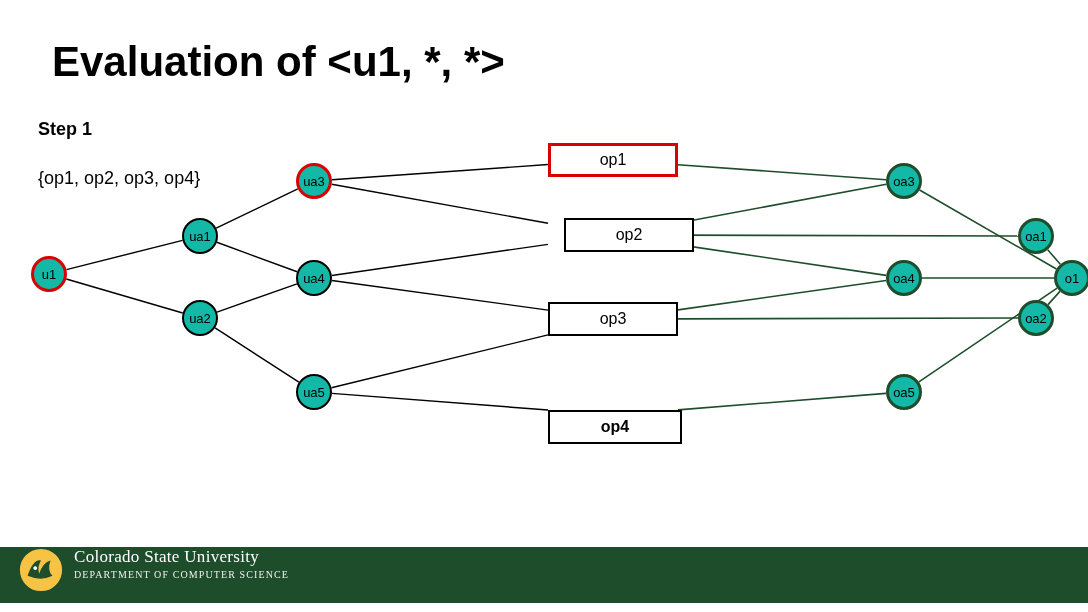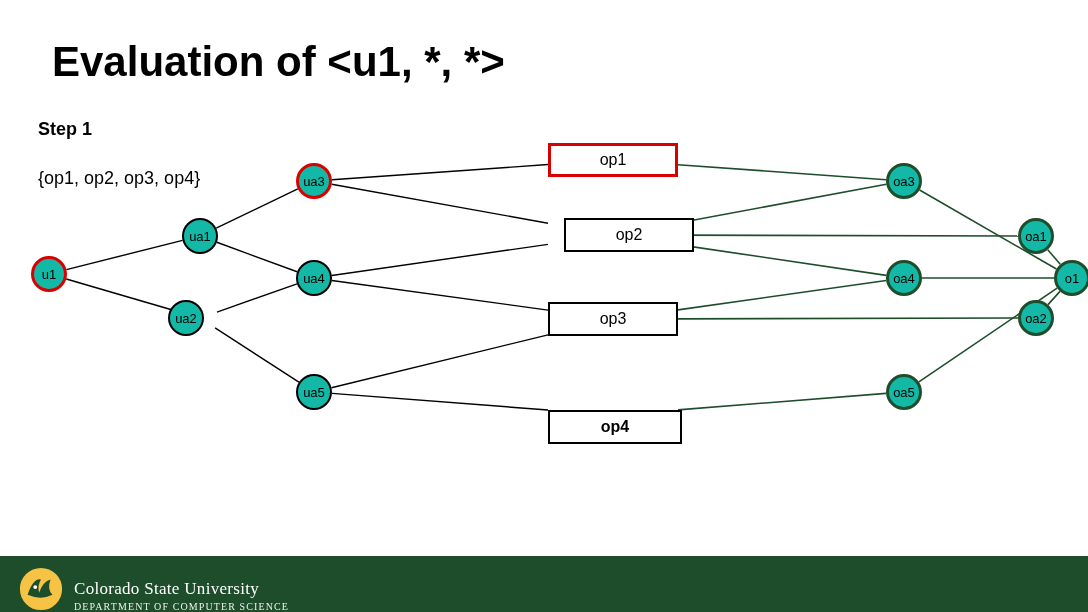--- a/index.html
+++ b/index.html
@@ -1,21 +1,21 @@
 <!DOCTYPE html>
 <html><head>
 <meta charset="utf-8">
 <style>
 html,body{margin:0;padding:0;width:1088px;height:612px;font-family:Arial,Helvetica,sans-serif;color:#000;background:#fff;overflow:hidden}
 .slide{position:relative;width:1088px;height:612px}
 .title{position:absolute;left:52px;top:38px;font-size:42px;font-weight:700}
 .step-text{position:absolute;left:38px;top:117px;font-size:18px;line-height:1.35}
 .step-text b{font-weight:700}
 .closing-text{position:absolute;left:38px;top:465px;width:800px;font-size:18px;line-height:1.35}
-.footer{position:absolute;left:0;bottom:0;width:100%;height:56px;background:#1E4D2B;color:#fff;display:flex;align-items:flex-end}
+.footer{position:absolute;left:0;bottom:9px;width:100%;height:56px;background:#1E4D2B;color:#fff;display:flex;align-items:flex-start}
 .footer-logo{width:46px;height:46px;margin:0 10px 0 18px;position:relative}
 .footer-logo svg{width:46px;height:46px}
 .footer-text{display:flex;flex-direction:column;font-family:"Times New Roman",serif}
 .footer-text .uni{font-size:17px;letter-spacing:.3px}
 .footer-text .dept{font-size:10px;letter-spacing:1.1px;margin-top:2px;opacity:.92}
 .node-circle{position:absolute;border-radius:50%;border:2px solid #000;background:#14b8a6;display:flex;align-items:center;justify-content:center;font-size:13px;box-sizing:border-box}
 .node-circle.red{border-color:#d90000;border-width:3px}
 .node-circle.green{border-color:#1E4D2B;border-width:3px}
 .node-rect{position:absolute;border:2px solid #000;background:#fff;display:flex;align-items:center;justify-content:center;font-size:16px;box-sizing:border-box}
 .node-rect.red{border-color:#d90000;border-width:3px}
@@ -58,21 +58,21 @@
       <line x1="678" y1="409.8625429553265" x2="886.055960712668" y2="393.418257400717" class="green"></line>
       <line x1="919.5882501552027" y1="190.00035872056347" x2="1056.4117498447972" y2="268.99964127943656" class="green"></line>
       <line x1="1047.7142447222075" y1="249.66661884257533" x2="1060.2857552777925" y2="264.33338115742464" class="green"></line>
       <line x1="922" y1="278" x2="1054" y2="278" class="green"></line>
       <line x1="1048.041365169204" y1="304.620705367551" x2="1059.958634830796" y2="291.379294632449" class="green"></line>
       <line x1="918.8945639390516" y1="381.89297446992924" x2="1057.1054360609483" y2="288.10702553007076" class="green"></line>
     </svg>
   <div id="nodes-layer">
       <div class="node-circle red" style="left: 31px; top: 256px; width: 36px; height: 36px;">u1</div>
       <div class="node-circle" style="left: 182px; top: 218px; width: 36px; height: 36px;">ua1</div>
-      <div class="node-circle" style="left: 168px; top: 300px; width: 36px; height: 36px;">ua2</div>
+      <div class="node-circle" style="left: 182px; top: 300px; width: 36px; height: 36px;">ua2</div>
       <div class="node-circle red" style="left: 296px; top: 163px; width: 36px; height: 36px;">ua3</div>
       <div class="node-circle" style="left: 296px; top: 260px; width: 36px; height: 36px;">ua4</div>
       <div class="node-circle" style="left: 296px; top: 374px; width: 36px; height: 36px;">ua5</div>
       <div class="node-rect red" style="left: 548px; top: 143px; width: 130px; height: 34px;">op1</div>
       <div class="node-rect" style="left: 548px; top: 218px; width: 130px; height: 34px; margin-left: 16px;">op2</div>
       <div class="node-rect" style="left: 548px; top: 302px; width: 130px; height: 34px;">op3</div>
       <div class="node-rect" style="left: 548px; top: 410px; width: 134px; height: 34px; font-weight: bold;">op4</div>
       <div class="node-circle green" style="left: 886px; top: 163px; width: 36px; height: 36px;">oa3</div>
       <div class="node-circle green" style="left: 1018px; top: 218px; width: 36px; height: 36px;">oa1</div>
       <div class="node-circle green" style="left: 886px; top: 260px; width: 36px; height: 36px;">oa4</div>

